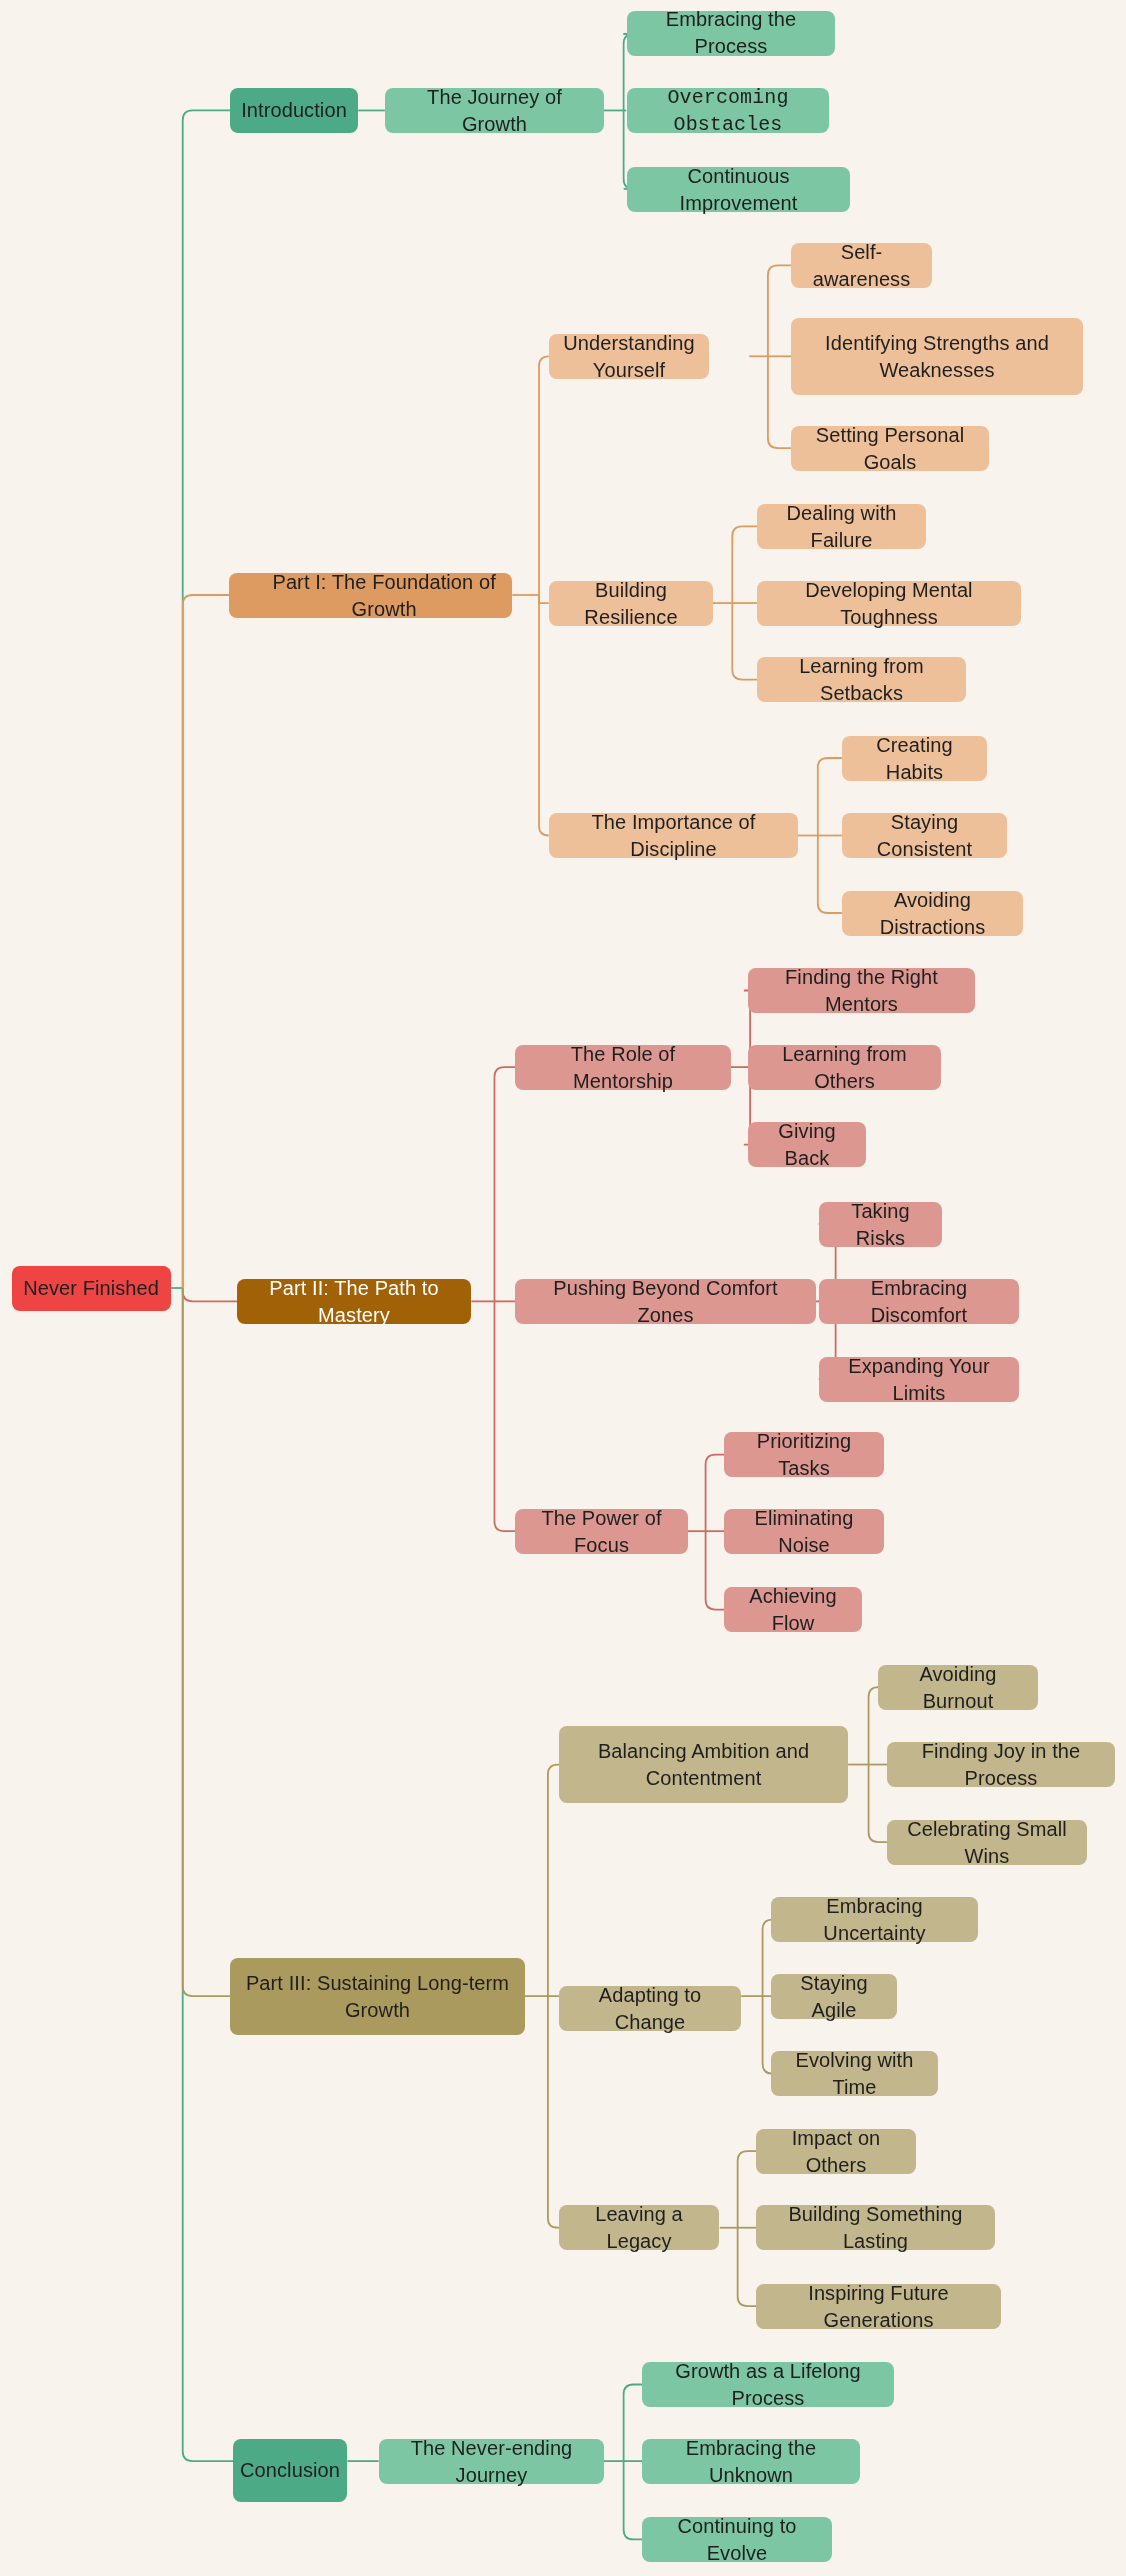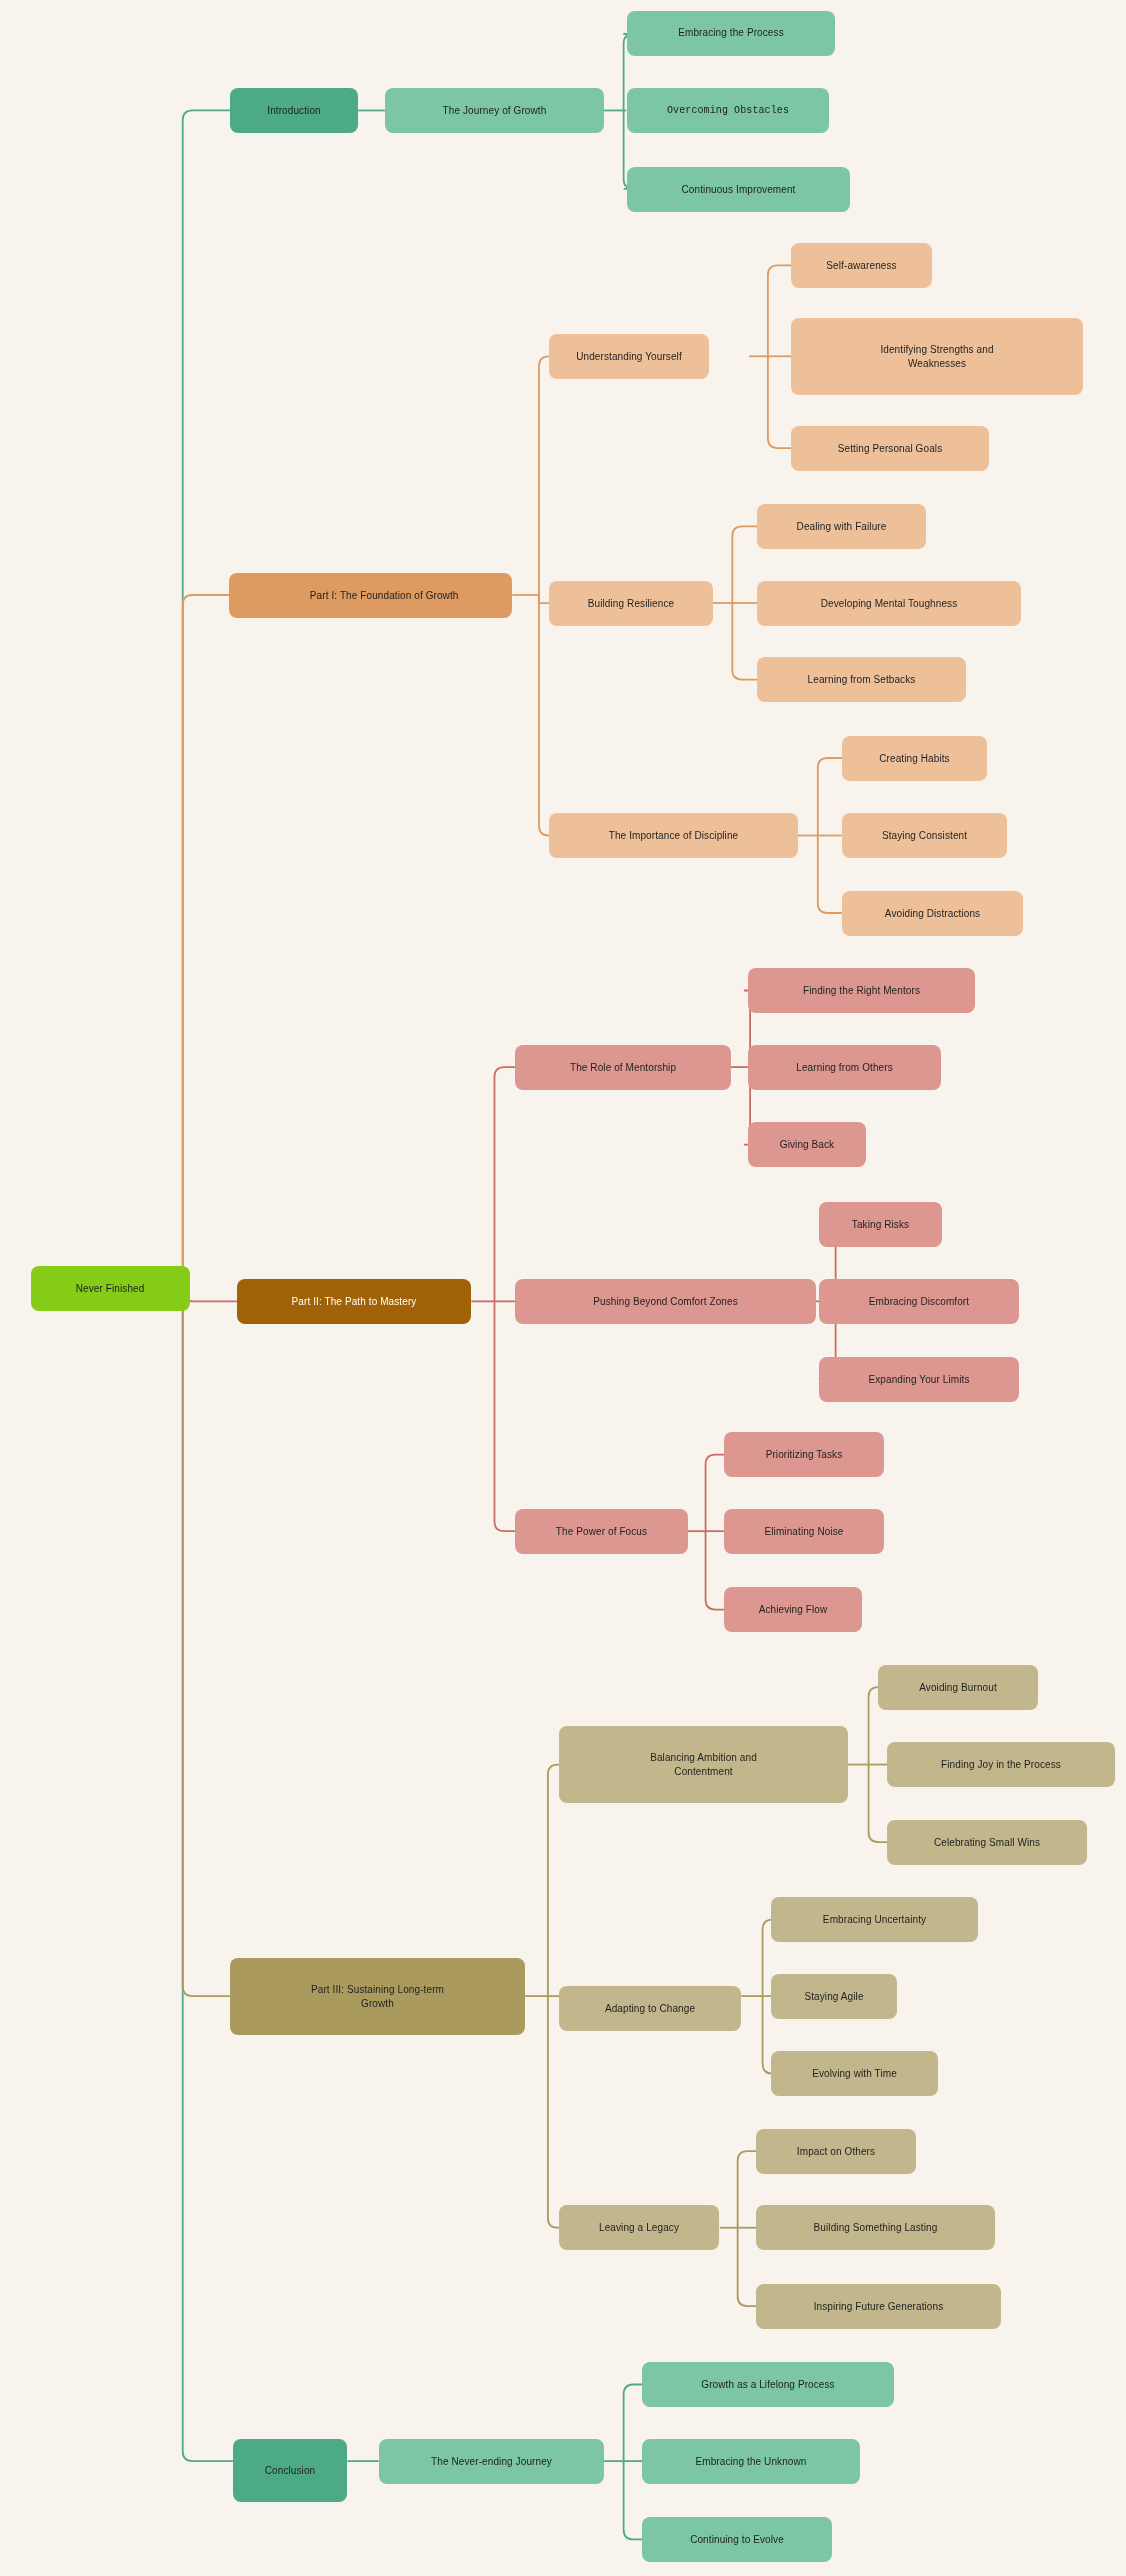--- a/index.html
+++ b/index.html
@@ -32,25 +32,25 @@
     position: absolute;
     box-sizing: border-box;
     display: flex;
     align-items: center;
     justify-content: center;
     text-align: center;
     border-radius: 8px;
     line-height: 1.35;
     padding: 0 10.7px;
     white-space: pre-line;
-    font-size: 10px;
+    font-size: 20px;
     letter-spacing: 0.1px;
   }
   
-  .n-root  { background: #84cc16; margin-left: 19px; }
+  .n-root  { background: #ef4444; }
   .n-green-1 { background: #4cab86; }
   .n-green-2 { background: #7cc6a4; }
   .n-green-3 { background: #7cc6a4; }
   .n-orange-1 { background: #dd9a61; }
   .n-orange-2 { background: #eec09a; }
   .n-orange-3 { background: #eec09a; }
   .n-red-1 { background: #a16207; color: #ffffff; }
   .n-red-2 { background: #dc9790; }
   .n-red-3 { background: #dc9790; }
   .n-olive-1 { background: #ab9a5e; }

